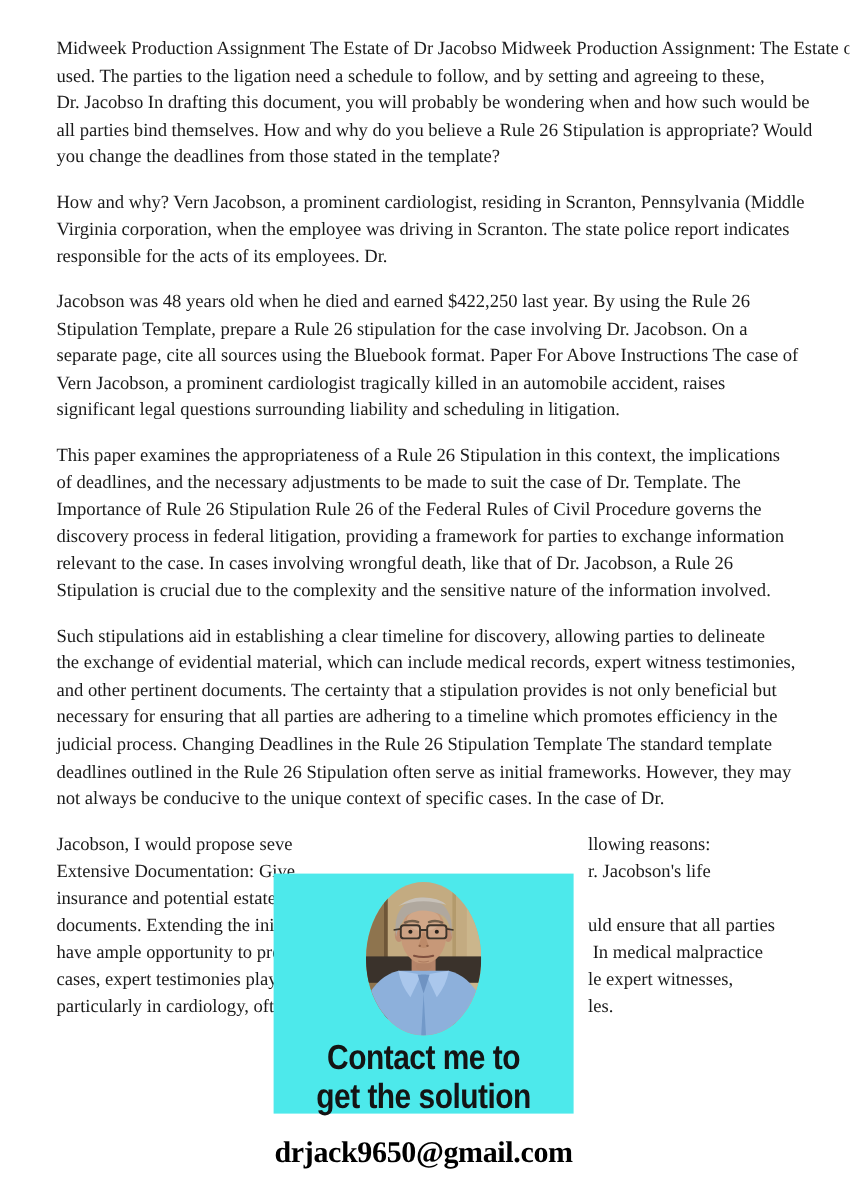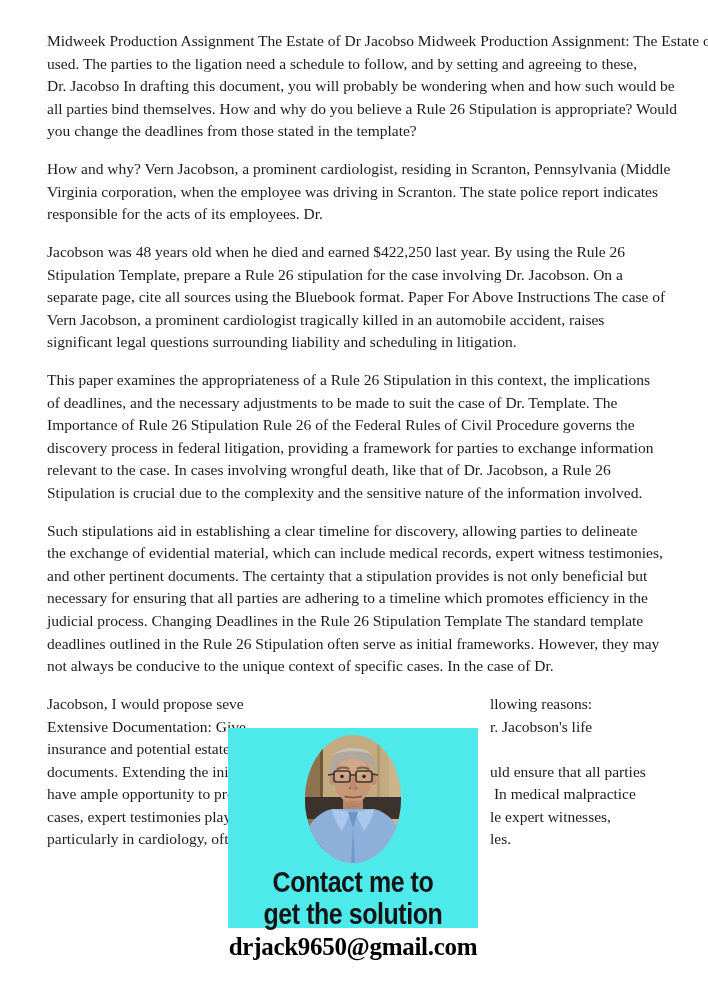--- a/index.html
+++ b/index.html
@@ -59,21 +59,21 @@
     font-weight: 700;
     font-size: 29px;
     line-height: 31.5px;
     letter-spacing: -0.5px;
     color: #141414;
     text-align: center;
     transform: scaleX(0.86);
     transform-origin: 50% 0;
   }
   .email {
-    margin-top: 2px;
+    margin-top: 16px;
     font-family: "Liberation Serif", serif;
     font-weight: 700;
     font-size: 25px;
     line-height: 30px;
     letter-spacing: -0.3px;
     color: #000000;
     text-align: center;
   }
 </style>
 </head>

